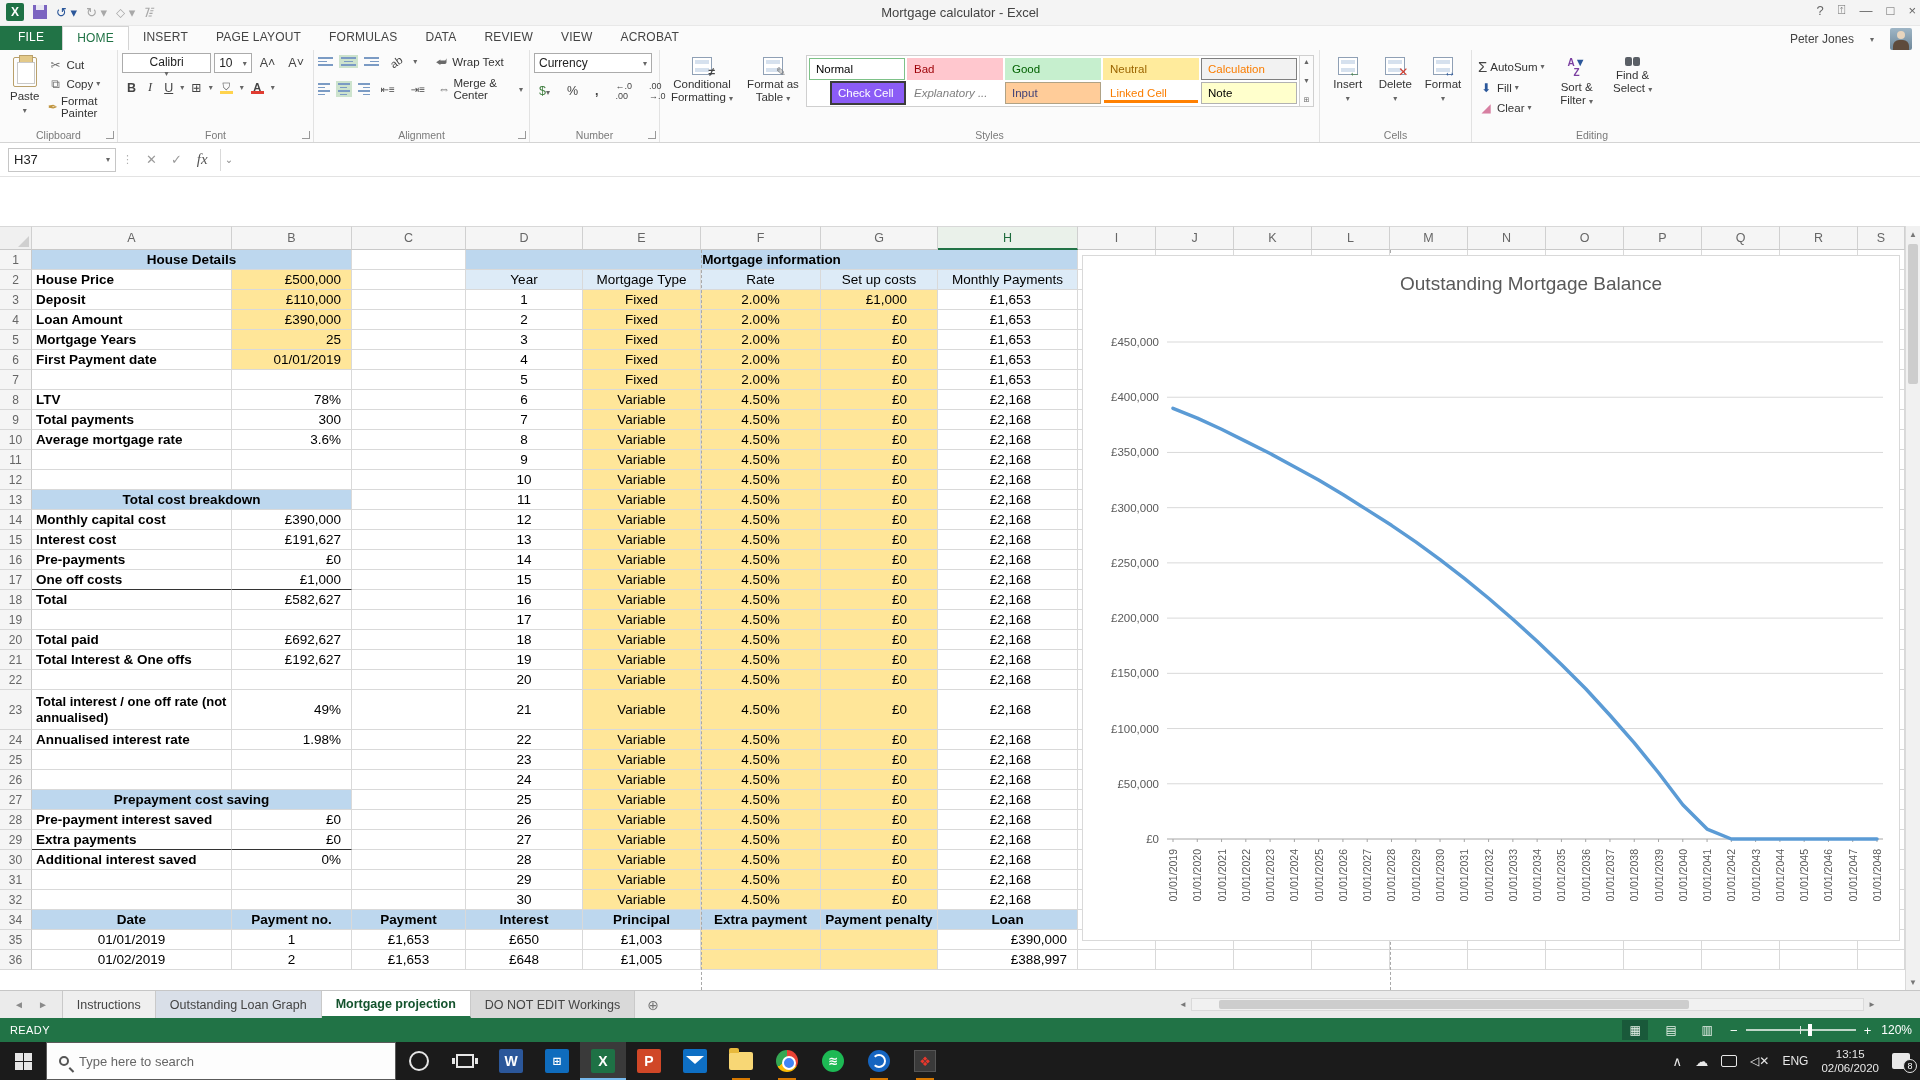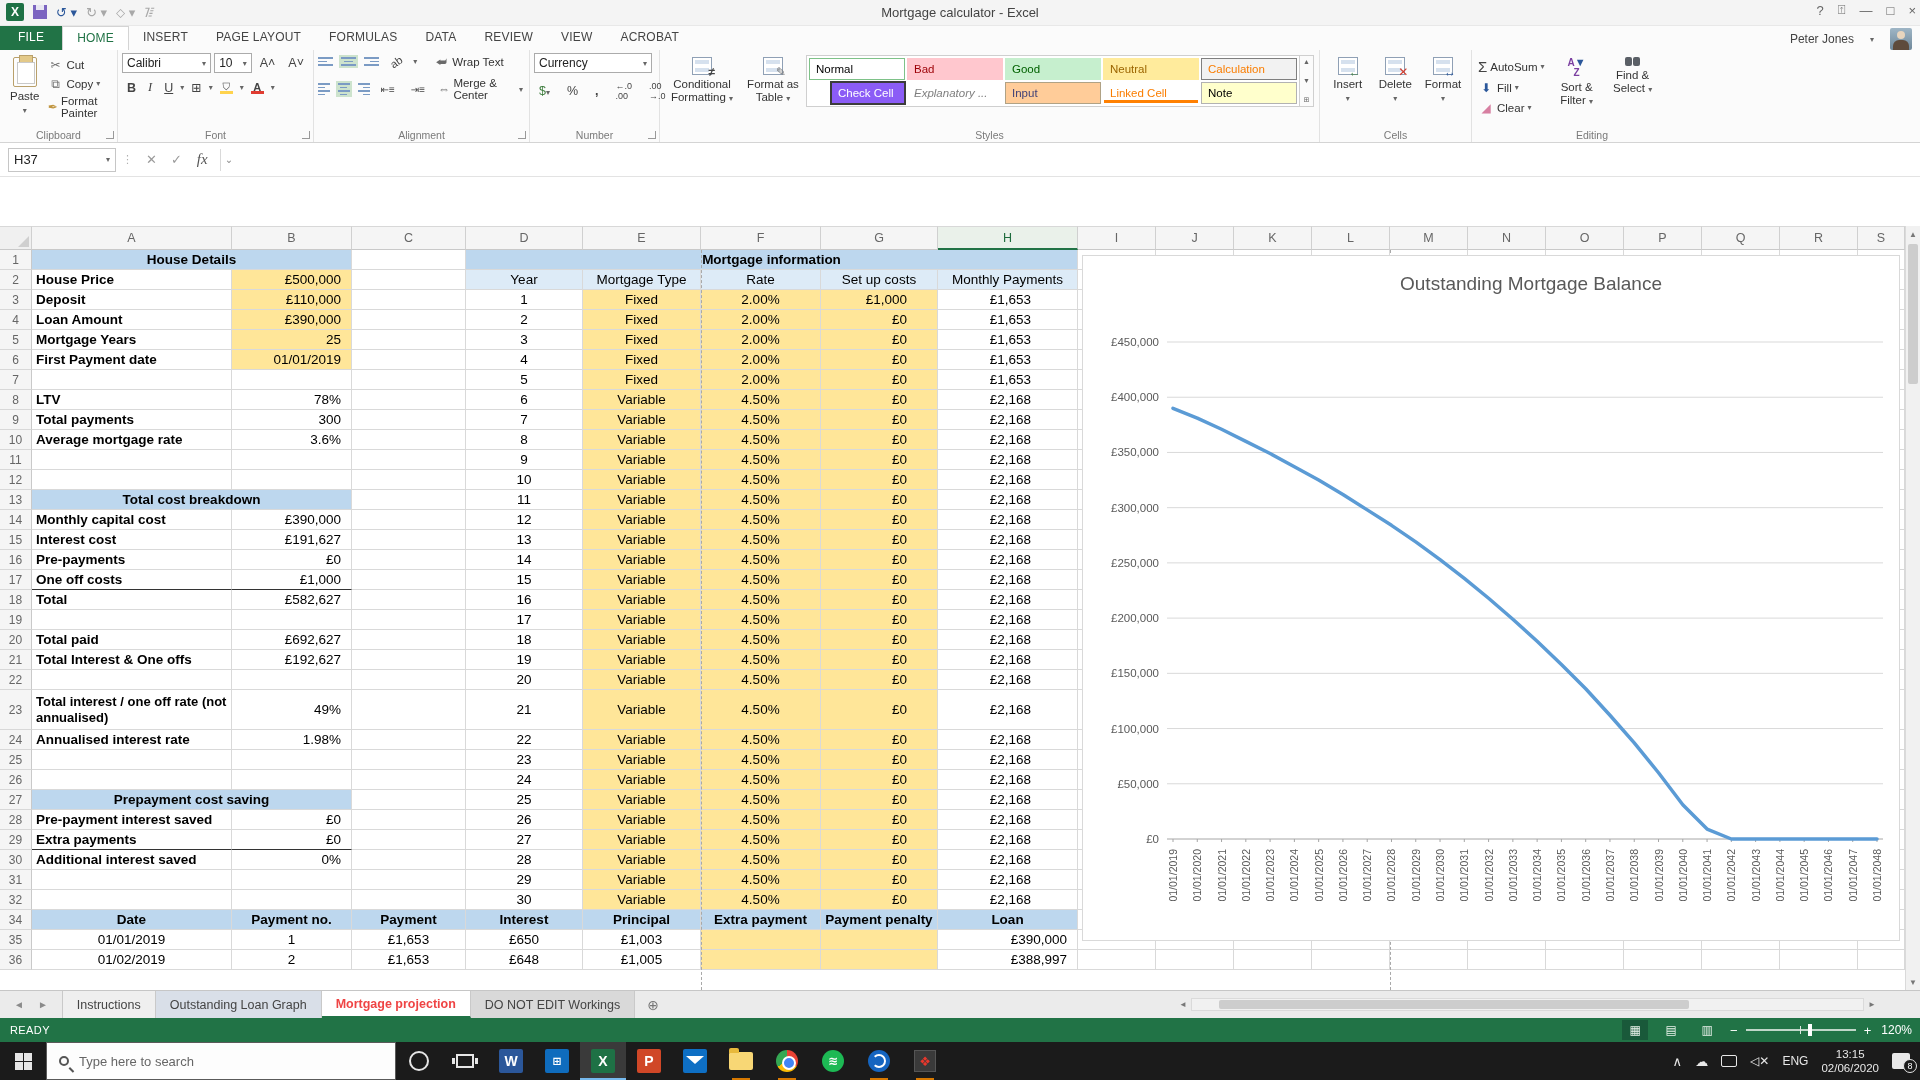--- a/index.html
+++ b/index.html
@@ -107,21 +107,21 @@
   #vscroll .thumb { position:absolute; left:2px; right:2px; top:18px; height:140px; background:#CDCDCD; border-radius:2px; }
   #vscroll .arr.dn { position:absolute; bottom:0; left:0; right:0; }
 
   
   #tabsrow { left:0; top:990px; width:1920px; height:28px; background:#EBEBEB; border-top:1px solid #C6C6C6; display:flex; align-items:stretch; }
   .tnav { display:flex; align-items:center; gap:14px; padding:0 14px; color:#8A8A8A; font-size:10px; }
   .stab { display:flex; align-items:center; padding:10px 14px; font-size:12.5px; color:#444; border-right:1px solid #C9C9C9; background:#E4E4E4; }
   .stab.first { border-left:1px solid #C9C9C9; background:#EFEFEF; }
   .stab.bluish { background:#D9DFE8; }
   .stab.gray { background:#D9D9D9; }
-  .stab.active { background:#FFFFFF; color:#ef4444; font-weight:bold; border-bottom:2px solid #217346; }
+  .stab.active { background:#FFFFFF; color:#14532d; font-weight:bold; border-bottom:2px solid #217346; }
   .addsheet { display:flex; align-items:center; padding:0 12px; color:#777; font-size:14px; }
   #hscroll { position:absolute; left:1175px; top:994px; width:705px; height:20px; display:flex; align-items:center; }
   #hscroll .harr { width:16px; text-align:center; font-size:8px; color:#777; }
   #hscroll .htrack { flex:1; height:13px; background:#F1F1F1; border:1px solid #DADADA; position:relative; }
   #hscroll .hthumb { position:absolute; left:4%; top:1px; height:9px; width:70%; background:#CDCDCD; border-radius:2px; }
 
   
   #statusbar { left:0; top:1018px; width:1920px; height:24px; background:#217346; color:#fff; display:flex; align-items:center; }
   #sb-ready { font-size:11px; letter-spacing:.4px; margin-left:10px; }
   #sb-right { position:absolute; right:8px; display:flex; align-items:center; gap:10px; }
@@ -238,21 +238,21 @@
               <span>Format Painter</span>
             </div>
         </div>
       </div>
       <div class="glabel">Clipboard</div>
       <span class="dlg"></span>
     </div>
 
     <div class="rgroup" style="width:196px;">
       <div style="display:flex;gap:3px;align-items:center;">
-        <div class="combo" style="width:96px;">
+        <div class="combo" style="width:96px;flex-direction:column;">
             <span>Calibri</span>
             <span class="dd">▾</span>
           </div>
         <div class="combo" style="width:40px;">
             <span>10</span>
             <span class="dd">▾</span>
           </div>
         <span class="fbtn">A˄</span>
         <span class="fbtn">A˅</span>
       </div>

